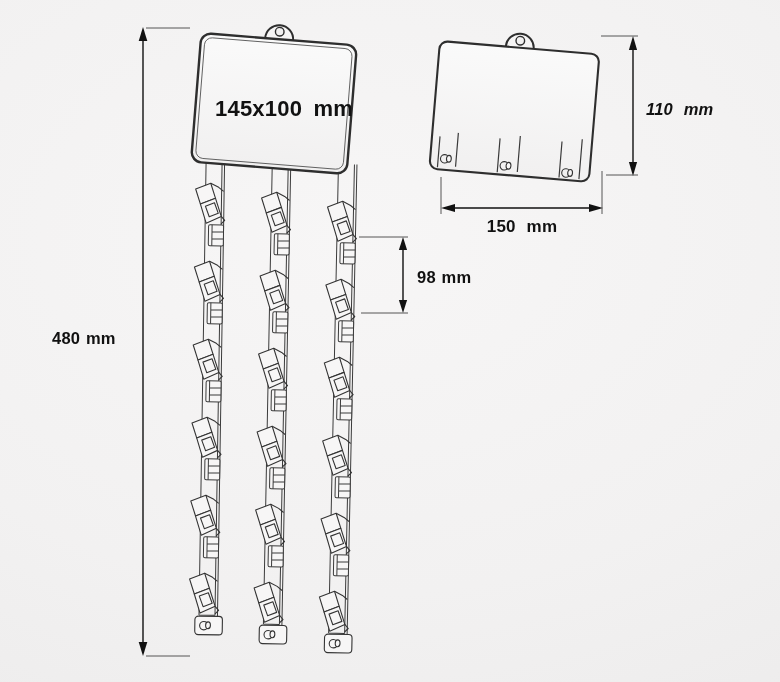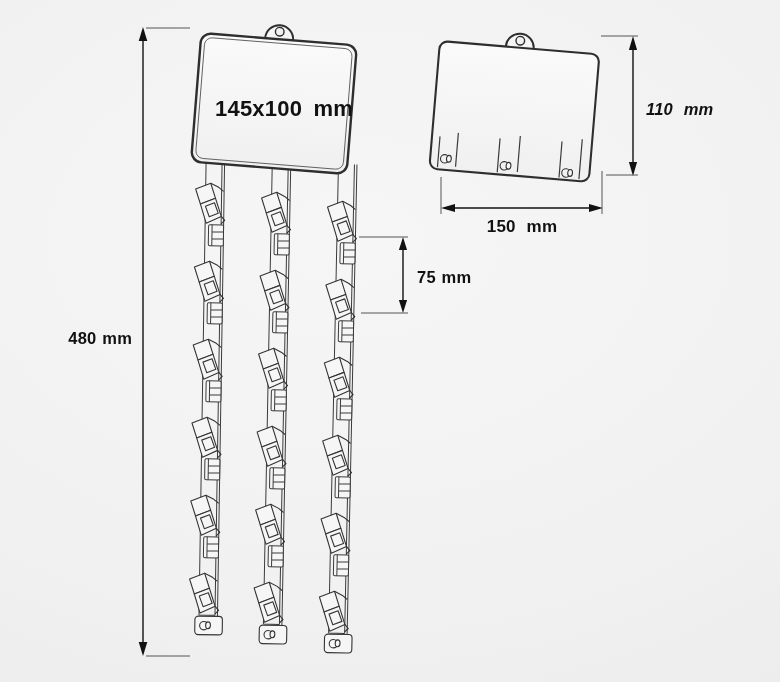--- a/index.html
+++ b/index.html
@@ -8,21 +8,21 @@
     background:radial-gradient(120% 95% at 45% 35%, #f7f6f6 0%, #f2f1f1 55%, #ebeaea 100%);
     font-family:"Liberation Sans", sans-serif;
   }
   .stage{position:absolute;inset:0;}
   svg{position:absolute;left:0;top:0;}
   .lbl{
     position:absolute;font-weight:600;font-size:16.5px;color:#111;
     letter-spacing:.2px;white-space:nowrap;
   }
   .lbl-sign{left:213px;top:96px;width:142px;text-align:center;word-spacing:5px;font-size:22px;}
-  .lbl-480{left:52px;top:329px;width:80px;text-align:right;word-spacing:1px;}
+  .lbl-480{left:52px;top:329px;width:80px;text-align:left;word-spacing:1px;}
   .lbl-63{left:417px;top:268px;word-spacing:1px;}
   .lbl-110{left:646px;top:100px;word-spacing:6px;font-style:italic;}
   .lbl-150{left:461px;top:204px;width:122px;text-align:center;word-spacing:6px;font-size:17px;margin-top:13px;}
 </style>
 </head>
 <body>
 
 <div class="stage">
 
 <svg width="780" height="682" viewBox="0 0 780 682">
@@ -166,16 +166,16 @@
       <polygon points="441,208 455,203.9 455,212.1" stroke="none"></polygon>
       <polygon points="603,208 589,203.9 589,212.1" stroke="none"></polygon>
       <line x1="441" y1="177" x2="441" y2="214" stroke-width="0.9" stroke="#444"></line>
       <line x1="602" y1="171" x2="602" y2="214" stroke-width="0.9" stroke="#444"></line>
     </g>
   </g>
 </svg>
 
   <div class="lbl lbl-sign">145x100 mm</div>
   <div class="lbl lbl-480">480 mm</div>
-  <div class="lbl lbl-63">75 mm</div>
+  <div class="lbl lbl-63">98 mm</div>
   <div class="lbl lbl-110">110 mm</div>
   <div class="lbl lbl-150">150 mm</div>
 </div>
 
 </body></html>

